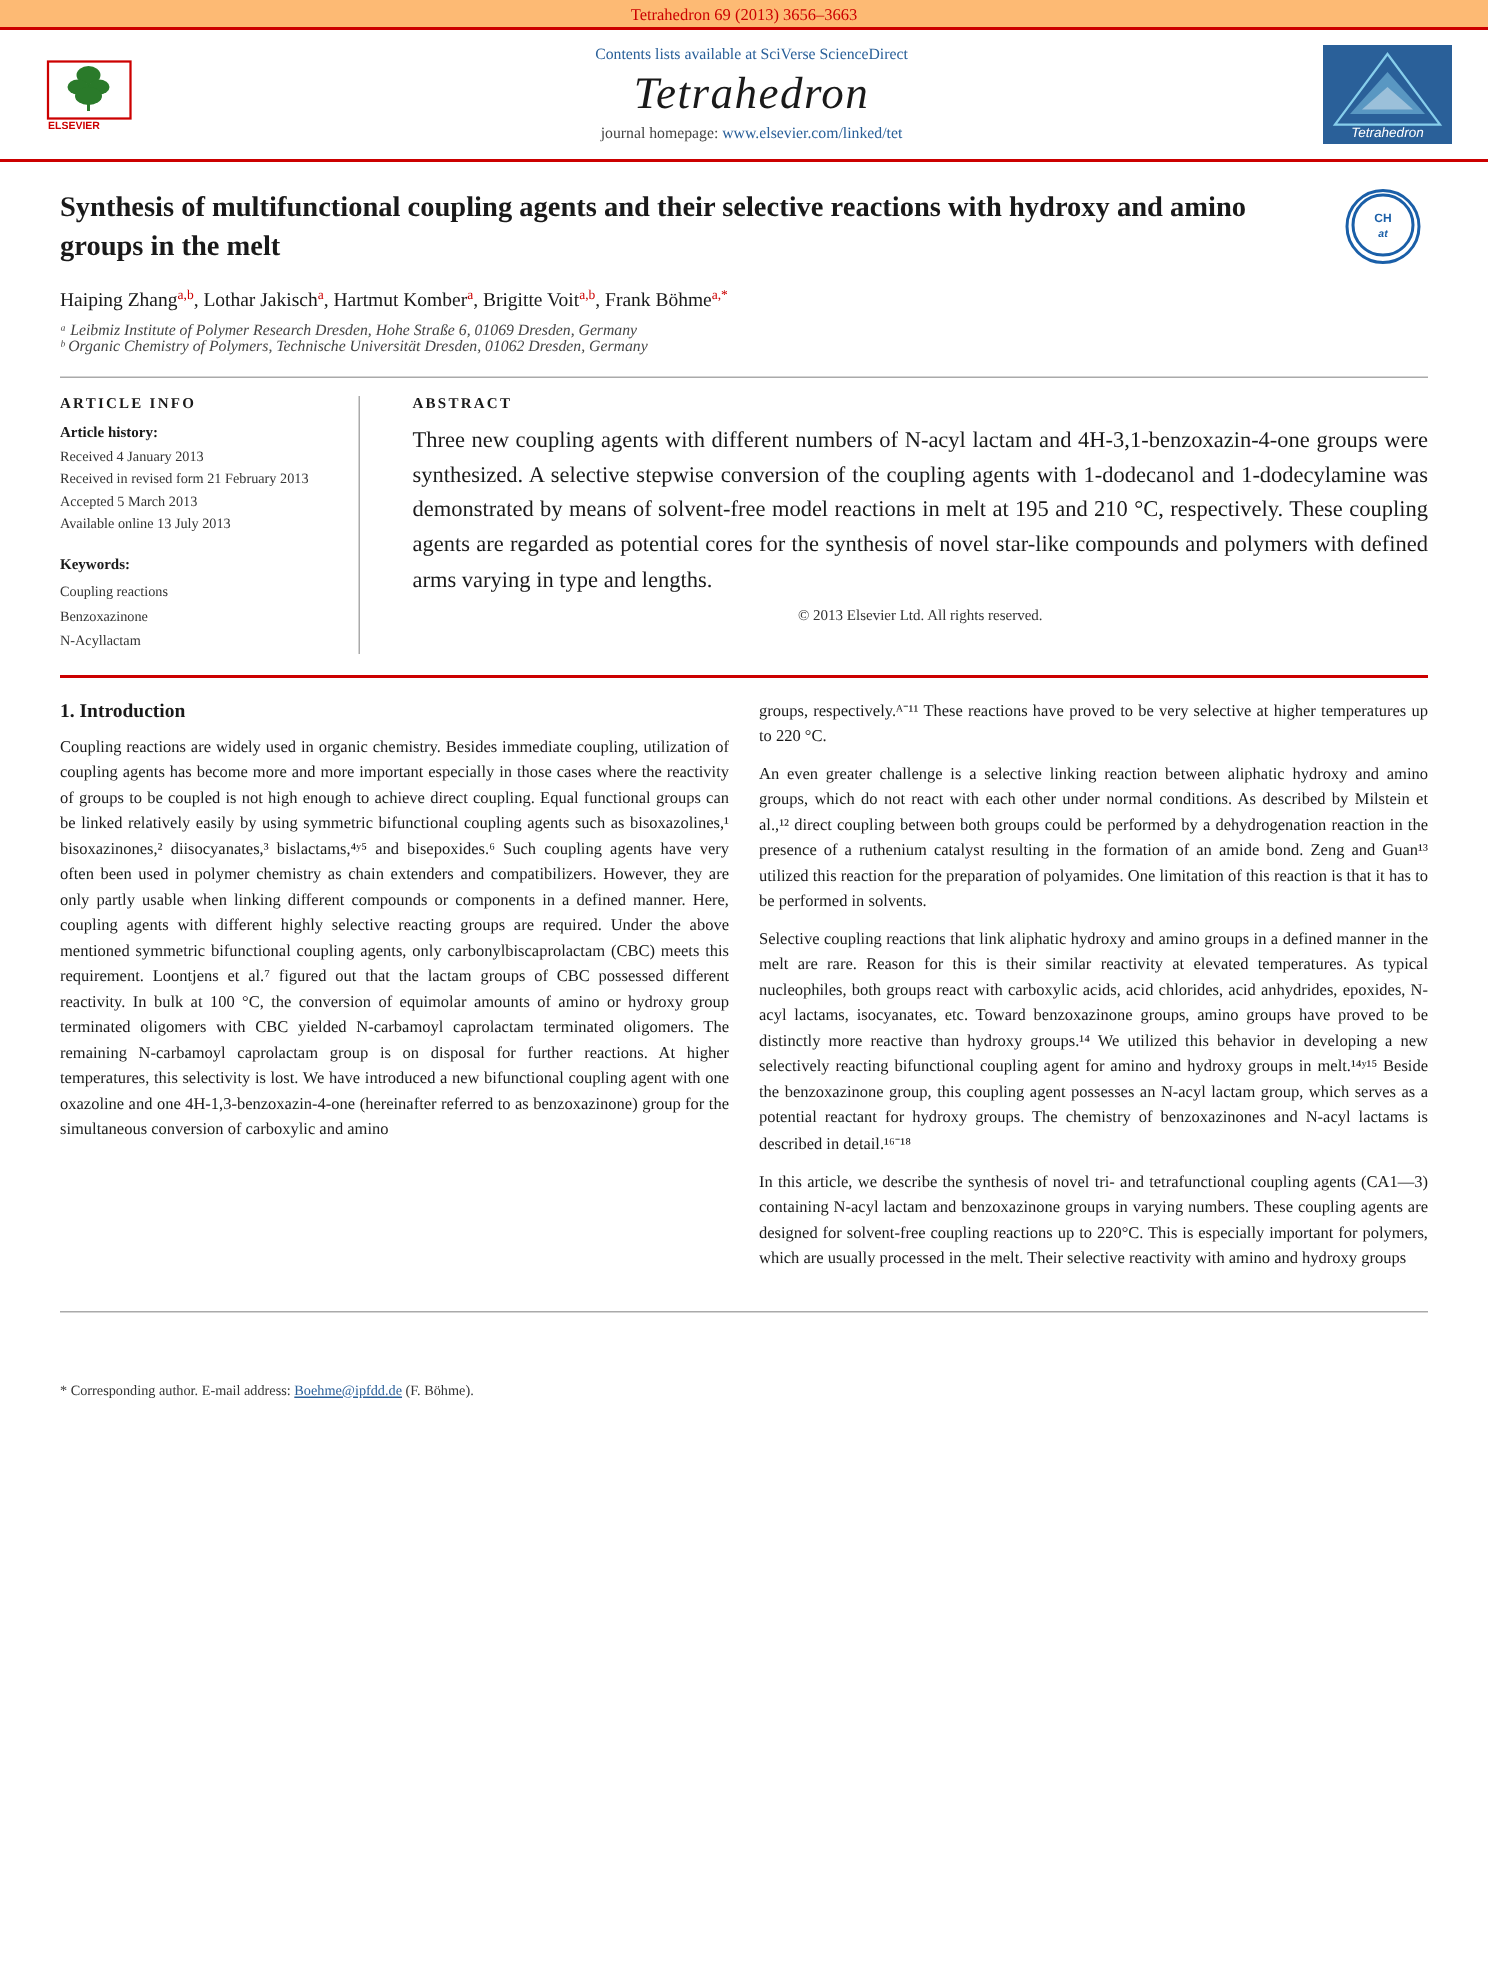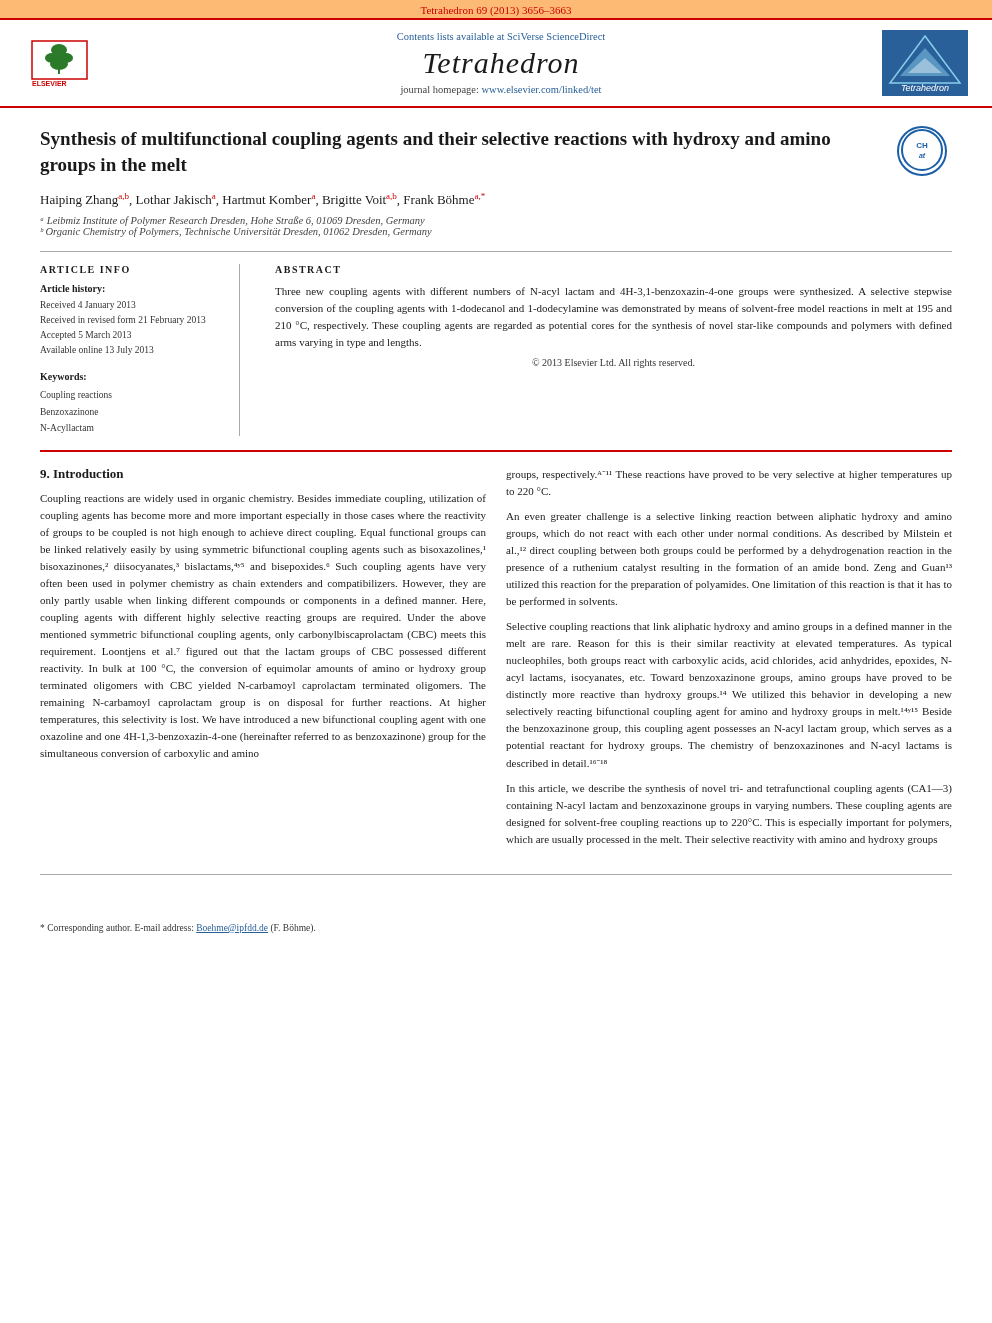--- a/index.html
+++ b/index.html
@@ -166,21 +166,21 @@
     }
     .keywords-title {
       font-size: 10px;
       font-weight: bold;
       color: #1a1a1a;
       margin-bottom: 2px;
     }
 
     
     .abstract-text {
-      font-size: 11px;
+      font-size: 15px;
       line-height: 1.55;
       color: #1a1a1a;
       text-align: justify;
     }
     .copyright {
       font-size: 10px;
       color: #333;
       text-align: center;
       margin-top: 6px;
     }
@@ -331,21 +331,21 @@
     <div class="right-col">
       <div class="section-label">ABSTRACT</div>
       <p class="abstract-text">Three new coupling agents with different numbers of N-acyl lactam and 4H-3,1-benzoxazin-4-one groups were synthesized. A selective stepwise conversion of the coupling agents with 1-dodecanol and 1-dodecylamine was demonstrated by means of solvent-free model reactions in melt at 195 and 210&nbsp;°C, respectively. These coupling agents are regarded as potential cores for the synthesis of novel star-like compounds and polymers with defined arms varying in type and lengths.</p>
       <div class="copyright">© 2013 Elsevier Ltd. All rights reserved.</div>
     </div>
   </div>
 
   <div class="body-area">
 
     <div class="body-left">
-      <div class="section-heading">9. Introduction</div>
+      <div class="section-heading">1. Introduction</div>
       <p class="body-paragraph">Coupling reactions are widely used in organic chemistry. Besides immediate coupling, utilization of coupling agents has become more and more important especially in those cases where the reactivity of groups to be coupled is not high enough to achieve direct coupling. Equal functional groups can be linked relatively easily by using symmetric bifunctional coupling agents such as bisoxazolines,¹ bisoxazinones,² diisocyanates,³ bislactams,⁴ʸ⁵ and bisepoxides.⁶ Such coupling agents have very often been used in polymer chemistry as chain extenders and compatibilizers. However, they are only partly usable when linking different compounds or components in a defined manner. Here, coupling agents with different highly selective reacting groups are required. Under the above mentioned symmetric bifunctional coupling agents, only carbonylbiscaprolactam (CBC) meets this requirement. Loontjens et al.⁷ figured out that the lactam groups of CBC possessed different reactivity. In bulk at 100&nbsp;°C, the conversion of equimolar amounts of amino or hydroxy group terminated oligomers with CBC yielded N-carbamoyl caprolactam terminated oligomers. The remaining N-carbamoyl caprolactam group is on disposal for further reactions. At higher temperatures, this selectivity is lost. We have introduced a new bifunctional coupling agent with one oxazoline and one 4H-1,3-benzoxazin-4-one (hereinafter referred to as benzoxazinone) group for the simultaneous conversion of carboxylic and amino</p>
     </div>
 
     <div class="body-right">
       <p class="body-paragraph">groups, respectively.ᴬ⁻¹¹ These reactions have proved to be very selective at higher temperatures up to 220&nbsp;°C.</p>
       <p class="body-paragraph">An even greater challenge is a selective linking reaction between aliphatic hydroxy and amino groups, which do not react with each other under normal conditions. As described by Milstein et al.,¹² direct coupling between both groups could be performed by a dehydrogenation reaction in the presence of a ruthenium catalyst resulting in the formation of an amide bond. Zeng and Guan¹³ utilized this reaction for the preparation of polyamides. One limitation of this reaction is that it has to be performed in solvents.</p>
       <p class="body-paragraph">Selective coupling reactions that link aliphatic hydroxy and amino groups in a defined manner in the melt are rare. Reason for this is their similar reactivity at elevated temperatures. As typical nucleophiles, both groups react with carboxylic acids, acid chlorides, acid anhydrides, epoxides, N-acyl lactams, isocyanates, etc. Toward benzoxazinone groups, amino groups have proved to be distinctly more reactive than hydroxy groups.¹⁴ We utilized this behavior in developing a new selectively reacting bifunctional coupling agent for amino and hydroxy groups in melt.¹⁴ʸ¹⁵ Beside the benzoxazinone group, this coupling agent possesses an N-acyl lactam group, which serves as a potential reactant for hydroxy groups. The chemistry of benzoxazinones and N-acyl lactams is described in detail.¹⁶⁻¹⁸</p>
       <p class="body-paragraph">In this article, we describe the synthesis of novel tri- and tetrafunctional coupling agents (CA1—3) containing N-acyl lactam and benzoxazinone groups in varying numbers. These coupling agents are designed for solvent-free coupling reactions up to 220°C. This is especially important for polymers, which are usually processed in the melt. Their selective reactivity with amino and hydroxy groups</p>
     </div>
   </div>

